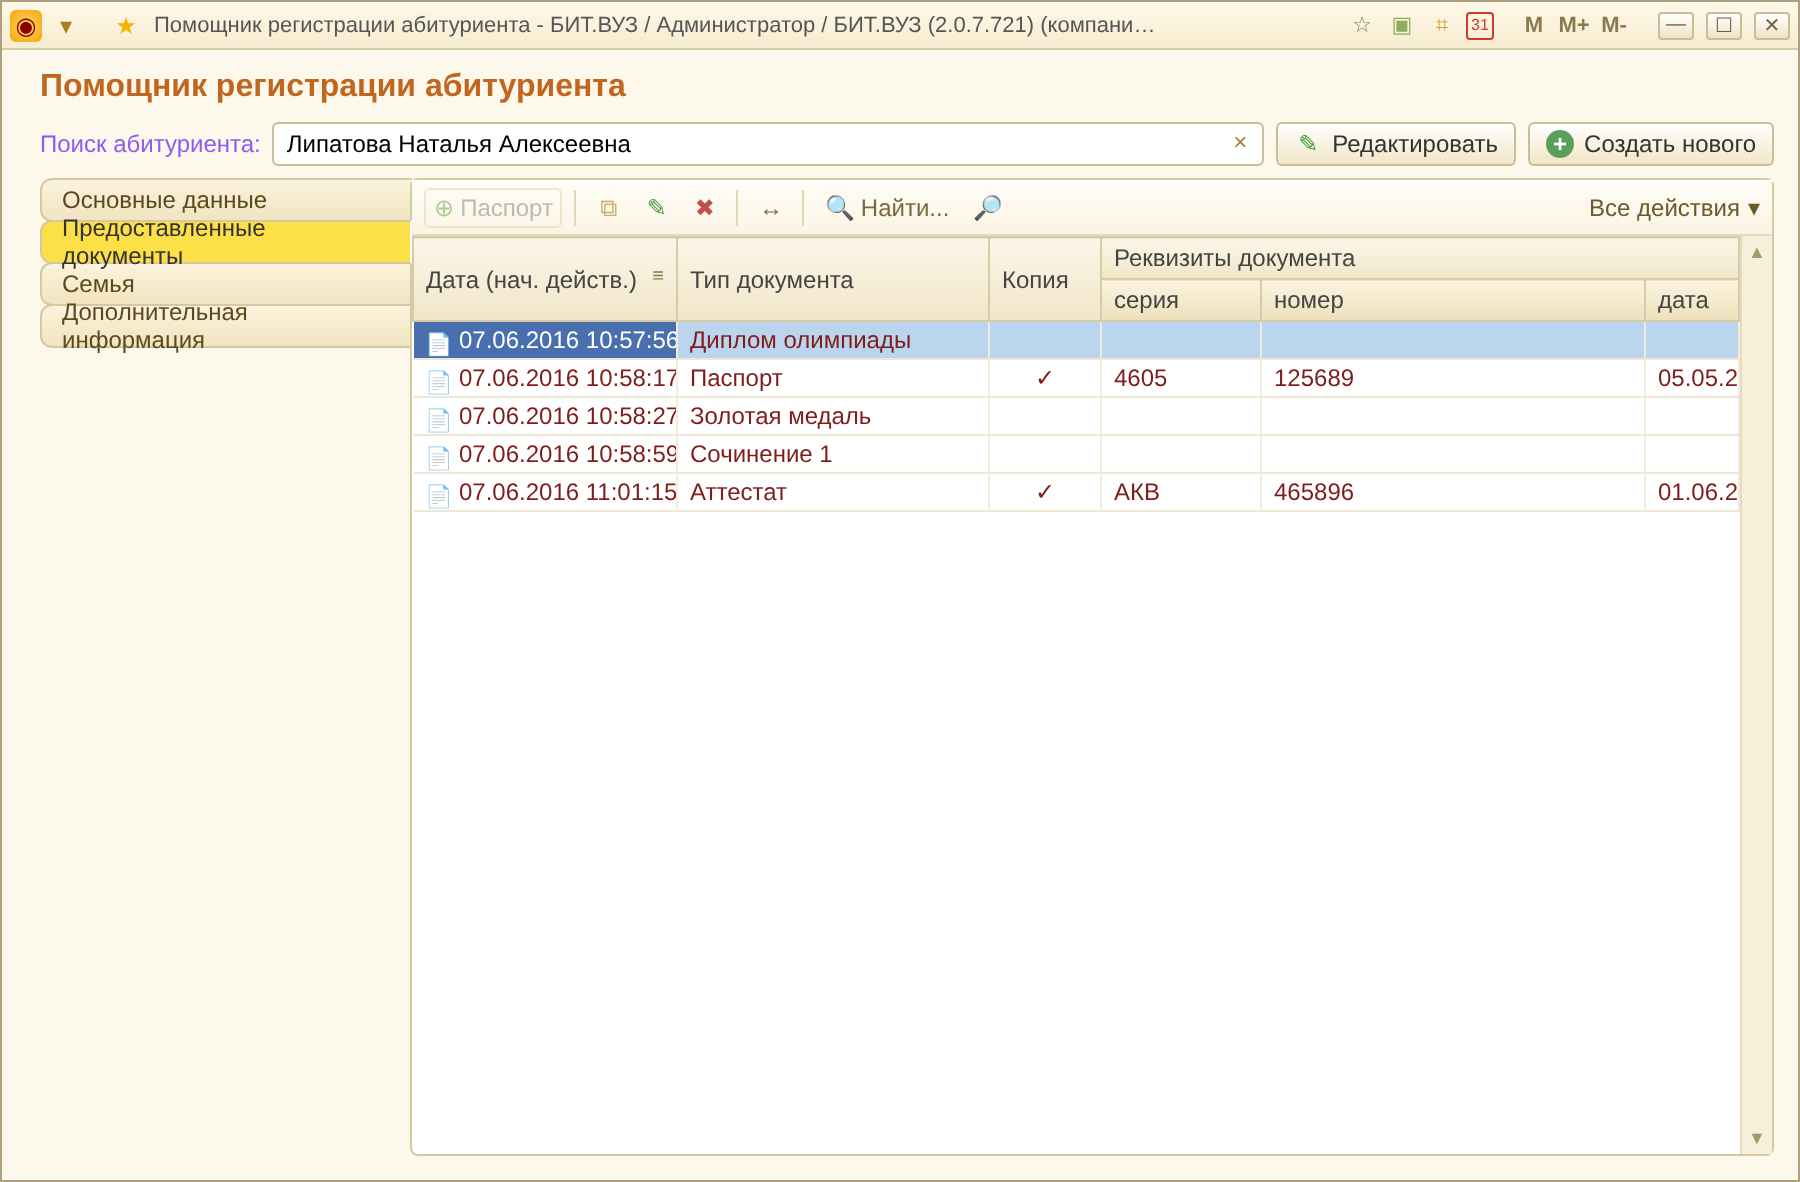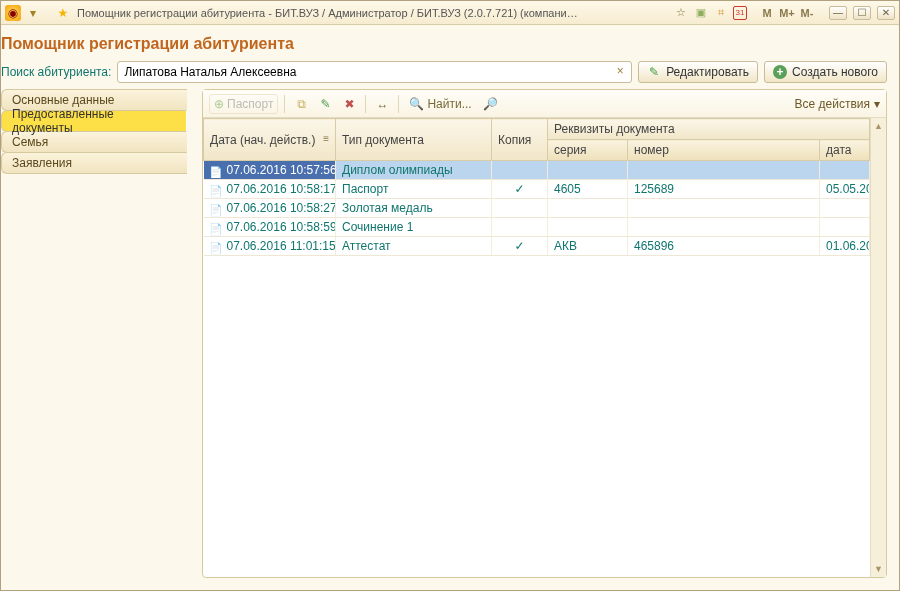--- a/index.html
+++ b/index.html
@@ -8,50 +8,50 @@
   .titlebar { height:24px; background:linear-gradient(#fef8e8,#f6ecd0); border-bottom:1px solid #d8cba8; display:flex; align-items:center; font-size:11px; color:#555; padding:0 4px; gap:4px;}
   .titlebar .ticon { width:16px; height:16px; display:flex; align-items:center; justify-content:center; border-radius:3px; font-size:12px;}
   .t-main { background:radial-gradient(#ffd969,#f5a206); color:#800;}
   .t-dd { color:#a58220;}
   .t-star { color:#f5b400; font-size:13px;}
   .title-text { flex:0 1 auto; white-space:nowrap; overflow:hidden; text-overflow:ellipsis; max-width:510px; margin-left:2px;}
   .title-right { margin-left:auto; display:flex; align-items:center; gap:4px;}
   .title-right .mini { width:16px; height:16px; display:flex; align-items:center; justify-content:center; font-size:11px; color:#8a7a4e; border-radius:2px;}
   .mtxt { font-size:11px; font-weight:bold; color:#b36b00;}
   .winbtn { width:18px; height:14px; border:1px solid #c9bd99; border-radius:2px; background:linear-gradient(#fff,#eee3c5); font-size:10px; display:flex; align-items:center; justify-content:center; color:#6e6243; margin-left:2px;}
-  .body { flex:1; padding:10px 12px 12px 0; display:flex; flex-direction:column; background:#fdf8ec;}
+  .body { flex:1; padding:10px 12px 12px 19px; display:flex; flex-direction:column; background:#fdf8ec;}
   h1 { margin:0 0 8px 0; font-size:16px; font-weight:bold; color:#c0661e;}
   .searchrow { display:flex; align-items:center; gap:6px; margin-bottom:6px;}
-  .searchrow label { color:#0f766e;}
+  .searchrow label { color:#8b5cf6;}
   .search-container { flex:1; position:relative;}
   .search-input { width:100%; height:22px; border:1px solid #c9bd99; border-radius:3px; padding:2px 22px 2px 6px; background:#fff; font-size:12px;}
   .clear-x { position:absolute; right:4px; top:3px; width:16px; height:16px; text-align:center; line-height:14px; color:#a08040; cursor:pointer;}
   .btn { height:22px; border:1px solid #c9bd99; border-radius:3px; background:linear-gradient(#fff,#f1e6c7); padding:0 8px; display:flex; align-items:center; gap:5px; color:#333; cursor:pointer;}
   .btn .bi { width:14px; height:14px; display:flex; align-items:center; justify-content:center; font-size:12px;}
   .bi-edit { color:#3a9b3a;}
   .bi-add { color:#fff; background:#5aa05a; border-radius:50%; font-weight:bold; line-height:12px; font-size:11px;}
-  .content { flex:1; display:flex; gap:16px; min-height:0;}
+  .content { flex:1; display:flex; gap:0; min-height:0;}
   .sidebar { width:186px; display:flex; flex-direction:column;}
   .tab { height:22px; border:1px solid #d6c9a0; border-right:none; border-top-left-radius:6px; border-bottom-left-radius:6px; background:linear-gradient(#fbf3dc,#f1e4c0); margin-bottom:-1px; display:flex; align-items:center; padding:0 10px; color:#5c4a1e; cursor:pointer;}
   .tab.active { background:#fde047; border-right:1px solid #fff; position:relative; z-index:2; font-weight:normal; color:#333;}
   .main { flex:1; border:1px solid #d6c9a0; border-radius:4px; background:#fff; display:flex; flex-direction:column; min-height:0; margin-left:-1px;}
   .toolbar { height:28px; border-bottom:1px solid #e4dcc2; display:flex; align-items:center; padding:0 6px; gap:4px; background:linear-gradient(#fefdf8,#faf4e3);}
   .tbtn { height:20px; min-width:20px; padding:0 4px; display:flex; align-items:center; justify-content:center; border-radius:3px; font-size:12px; color:#888; cursor:pointer; gap:3px;}
   .tbtn.pill { border:1px solid #e0d6b8;}
   .tbtn.green { color:#4a9a4a;}
   .tbtn.magnify { color:#7a6a3a;}
   .sep { width:1px; height:18px; background:#e0d6b8; margin:0 2px;}
   .spacer { flex:1;}
   .all-actions { font-size:12px; color:#6e5a28; cursor:pointer; display:flex; align-items:center; gap:4px;}
   .gridwrap { flex:1; display:flex; min-height:0;}
   .grid { flex:1; overflow:auto; }
   table { border-collapse:collapse; width:100%; table-layout:fixed;}
   thead th { background:linear-gradient(#fbf6e8,#f1e6c8); border:1px solid #d8cca6; font-weight:normal; text-align:left; padding:3px 6px; color:#444; font-size:12px; position:sticky; top:0;}
   thead tr.row2 th { background:linear-gradient(#faf3e0,#eee0ba);}
-  tbody td { border-bottom:1px solid #eee7d3; border-right:1px solid #f2ecda; padding:2px 6px; height:18px; font-size:12px; color:#0f766e; white-space:nowrap; overflow:hidden;}
+  tbody td { border-bottom:1px solid #eee7d3; border-right:1px solid #f2ecda; padding:2px 6px; height:18px; font-size:12px; color:#7f1d1d; white-space:nowrap; overflow:hidden;}
   tbody tr.selected td { background:#bcd5ee; }
   tbody tr.selected td:first-child { background:#4a6fae; color:#fff;}
   .docicon { display:inline-block; width:14px; height:12px; vertical-align:middle; margin-right:3px;}
   .docicon::before { content:"📄"; font-size:11px;}
   tbody tr.selected .docicon::before { content:"📄"; }
   .check { text-align:center;}
   .vscroll { width:16px; border-left:1px solid #e4dcc2; background:#f6efda; display:flex; flex-direction:column; align-items:center; padding:2px 0; gap:2px;}
   .vscroll .sbtn { width:12px; height:12px; font-size:9px; color:#a8966a; text-align:center; line-height:12px;}
   .sort-ind { float:right; font-size:10px; color:#8a7948; padding-left:4px;}
   .sort-ind::after{ content:"≡"; }
@@ -101,21 +101,21 @@
         <span class="bi bi-add">+</span>
         <span>Создать нового</span>
       </div>
     </div>
 
     <div class="content">
       <div class="sidebar" id="sidebar">
           <div class="tab">Основные данные</div>
           <div class="tab active">Предоставленные документы</div>
           <div class="tab">Семья</div>
-          <div class="tab">Заявления</div>
+          <div class="tab">Дополнительная информация</div>
         </div>
 
       <div class="main">
         <div class="toolbar">
           <span class="tbtn pill disabled">
             <span class="bi" style="color:#6aa84f">⊕</span>
             <span>Паспорт</span>
           </span>
           <div class="sep"></div>
           <span class="tbtn" style="color:#c9b064">⧉</span>

